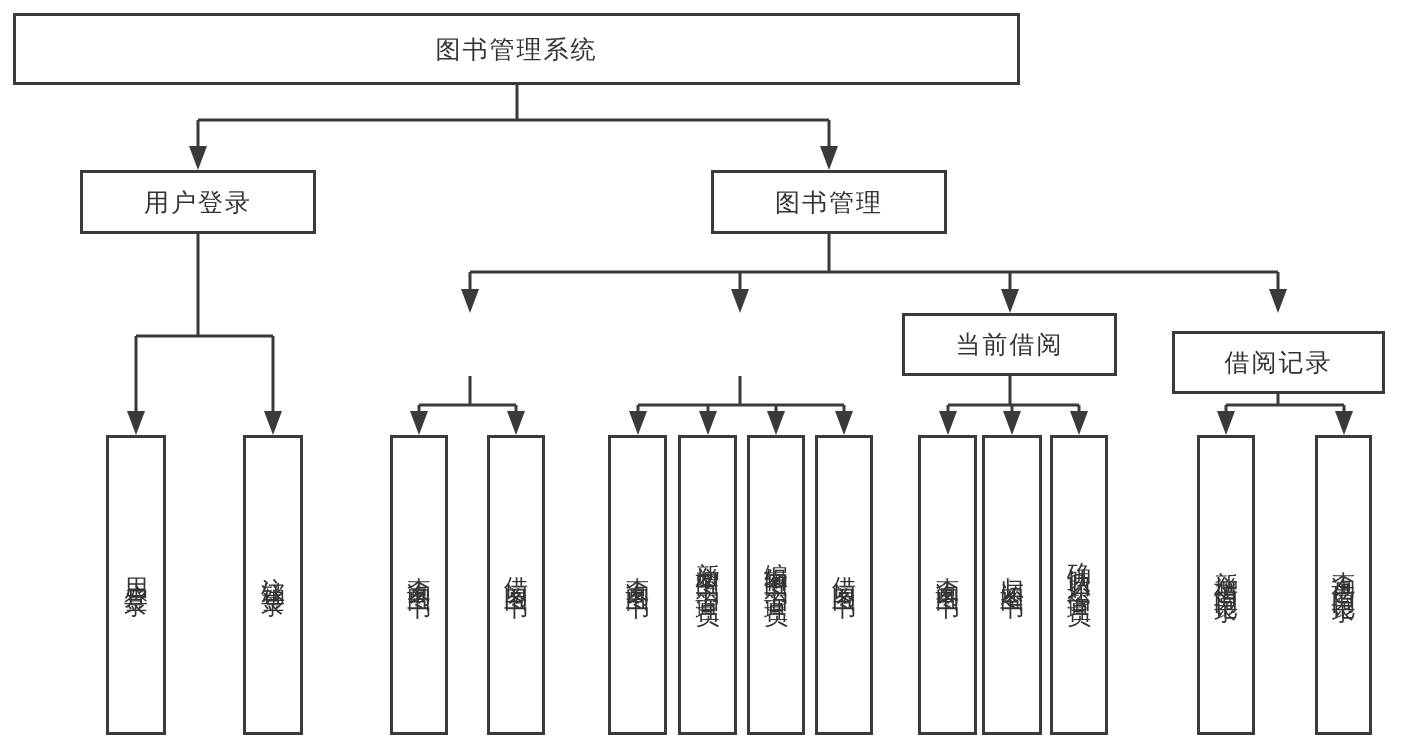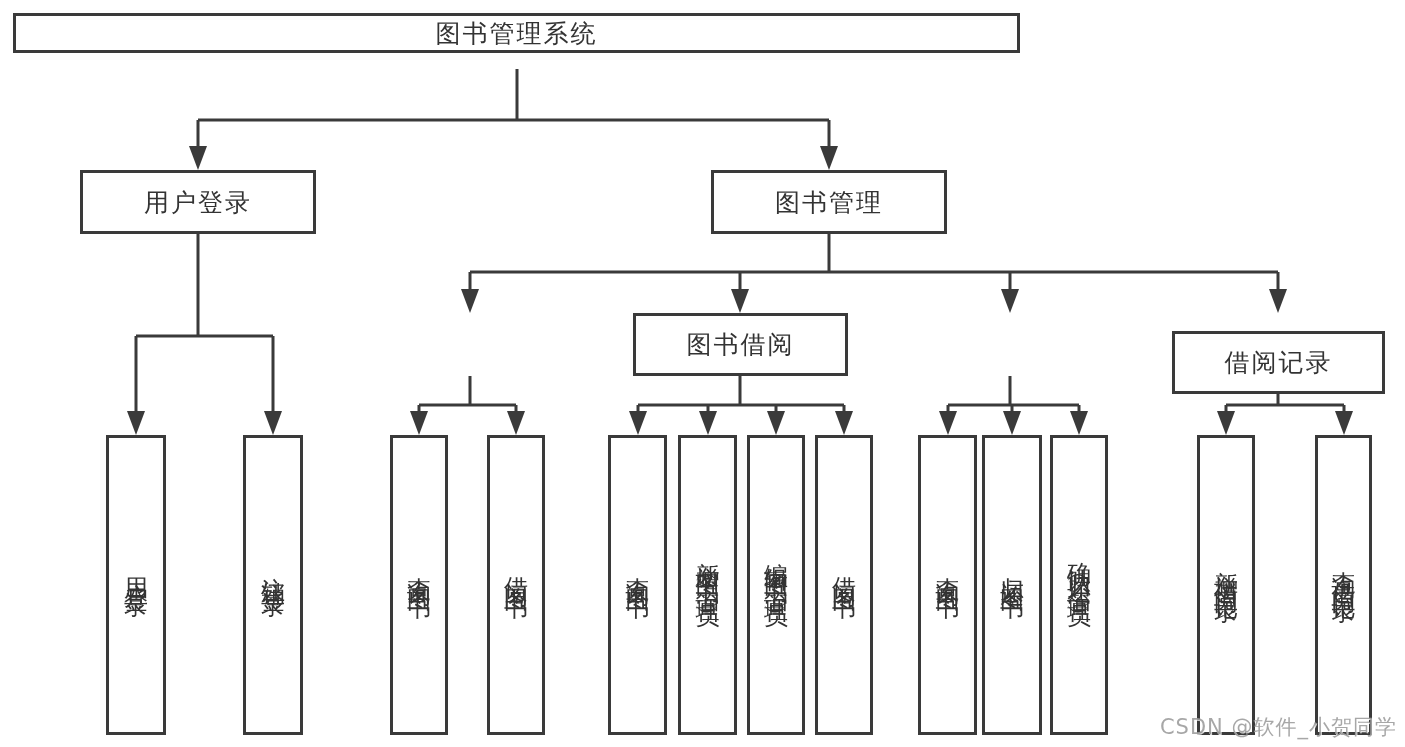--- a/index.html
+++ b/index.html
@@ -91,33 +91,33 @@
     <path d="M1010 376 V405 M948 405 H1079 M948 405 V424 M1012 405 V424 M1079 405 V424"></path>
     <polygon points="939,411 957,411 948,435" fill="currentColor" stroke="none"></polygon>
     <polygon points="1003,411 1021,411 1012,435" fill="currentColor" stroke="none"></polygon>
     <polygon points="1070,411 1088,411 1079,435" fill="currentColor" stroke="none"></polygon>
 
     <path d="M1278 376 V405 M1226 405 H1344 M1226 405 V424 M1344 405 V424"></path>
     <polygon points="1217,411 1235,411 1226,435" fill="currentColor" stroke="none"></polygon>
     <polygon points="1335,411 1353,411 1344,435" fill="currentColor" stroke="none"></polygon>
   </svg>
 
-  <div class="node h" style="left:13px;top:13px;width:1007px;height:40px">
+  <div class="node h" style="left:13px;top:13px;width:1007px;height:72px">
     <span>图书管理系统</span>
   </div>
 
   <div class="node h" style="left:80px;top:170px;width:236px;height:64px">
     <span>用户登录</span>
   </div>
   <div class="node h" style="left:711px;top:170px;width:236px;height:64px">
     <span>图书管理</span>
   </div>
 
-  <div class="node h" style="left:633px;top:313px;width:215px;height:63px">
-    <span>图书借阅</span>
+  <div class="node h" style="left:902px;top:313px;width:215px;height:63px">
+    <span>当前借阅</span>
   </div>
   <div class="node h" style="left:1172px;top:331px;width:213px;height:63px">
     <span>借阅记录</span>
   </div>
 
   <div class="node leaf" style="left:106px;width:60px">
     <span>用户登录</span>
   </div>
   <div class="node leaf" style="left:243px;width:60px">
     <span>注销登录</span>
@@ -153,15 +153,14 @@
     <span>确认归还（管理员）</span>
   </div>
 
   <div class="node leaf" style="left:1197px;width:58px">
     <span>新增借阅记录</span>
   </div>
   <div class="node leaf" style="left:1315px;width:57px">
     <span>查询借阅记录</span>
   </div>
 
-  <div class="watermark">CSDN @软件_小贺同学</div>
 
 </div>
 
 </body></html>

